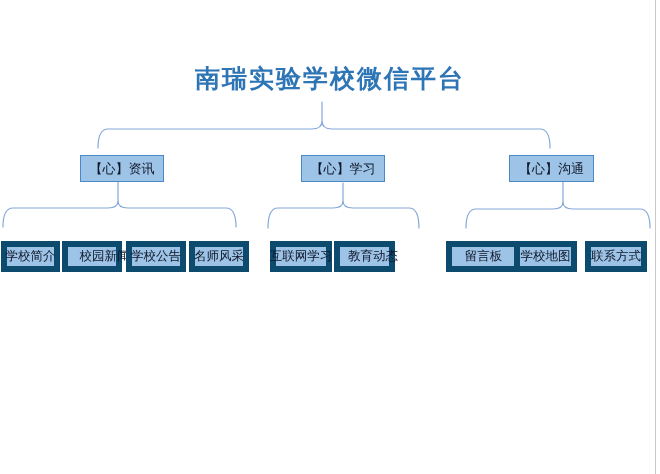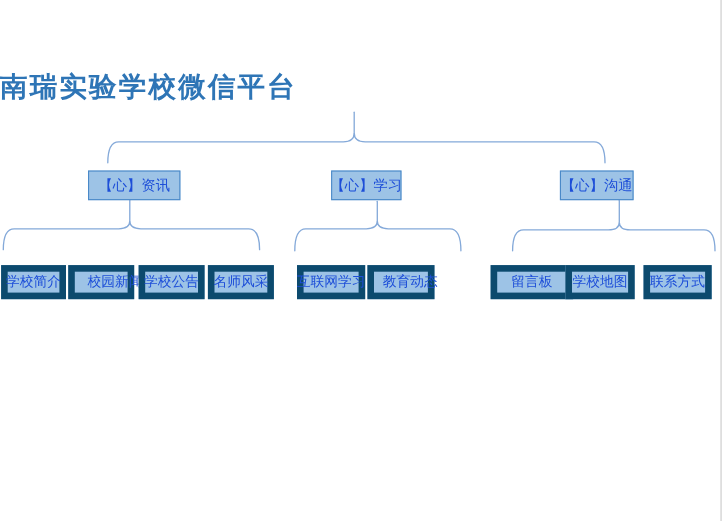--- a/index.html
+++ b/index.html
@@ -9,58 +9,58 @@
     height: 474px;
     background: #ffffff;
     overflow: hidden;
     font-family: "Liberation Serif", "DejaVu Serif", serif;
   }
   .title {
     position: absolute;
     top: 62px;
     left: 0;
     width: 660px;
-    text-align: left;
+    text-align: center;
     font-size: 25px;
     font-weight: bold;
     letter-spacing: 2px;
     color: #2E75B6;
     white-space: nowrap;
   }
   svg.connectors {
     position: absolute;
     top: 0; left: 0;
     width: 660px;
     height: 474px;
   }
   .node {
     position: absolute;
     box-sizing: border-box;
     background: #9DC3E6;
     display: flex;
     align-items: center;
     justify-content: center;
-    color: #1d4ed8;
+    color: #0f172a;
     white-space: nowrap;
   }
   .branch {
     top: 155px;
     height: 27px;
     border: 1px solid #4a89c8;
     font-size: 13px;
   }
   .leaf {
     top: 241px;
     height: 31px;
     border: 6px solid #0c4a6e;
     font-size: 12.5px;
   }
   .b1 { left: 80px;  width: 84px; }
-  .b2 { left: 301px; width: 64px; }
-  .b3 { left: 509px; width: 67px; }
+  .b2 { left: 301px; width: 84px; }
+  .b3 { left: 509px; width: 85px; }
   .l0 { left: 1px;   width: 59px; }
   .l1 { left: 62px;  width: 60px; padding-left: 25px; }
   .l2 { left: 126px; width: 60px; }
   .l3 { left: 189px; width: 60px; }
   .l4 { left: 270px; width: 62px; }
   .l5 { left: 334px; width: 61px; padding-left: 17px; }
   .l6 { left: 446px; width: 75px; }
   .l7 { left: 514px; width: 63px; }
   .l8 { left: 585px; width: 62px; }
   .page-edge {

